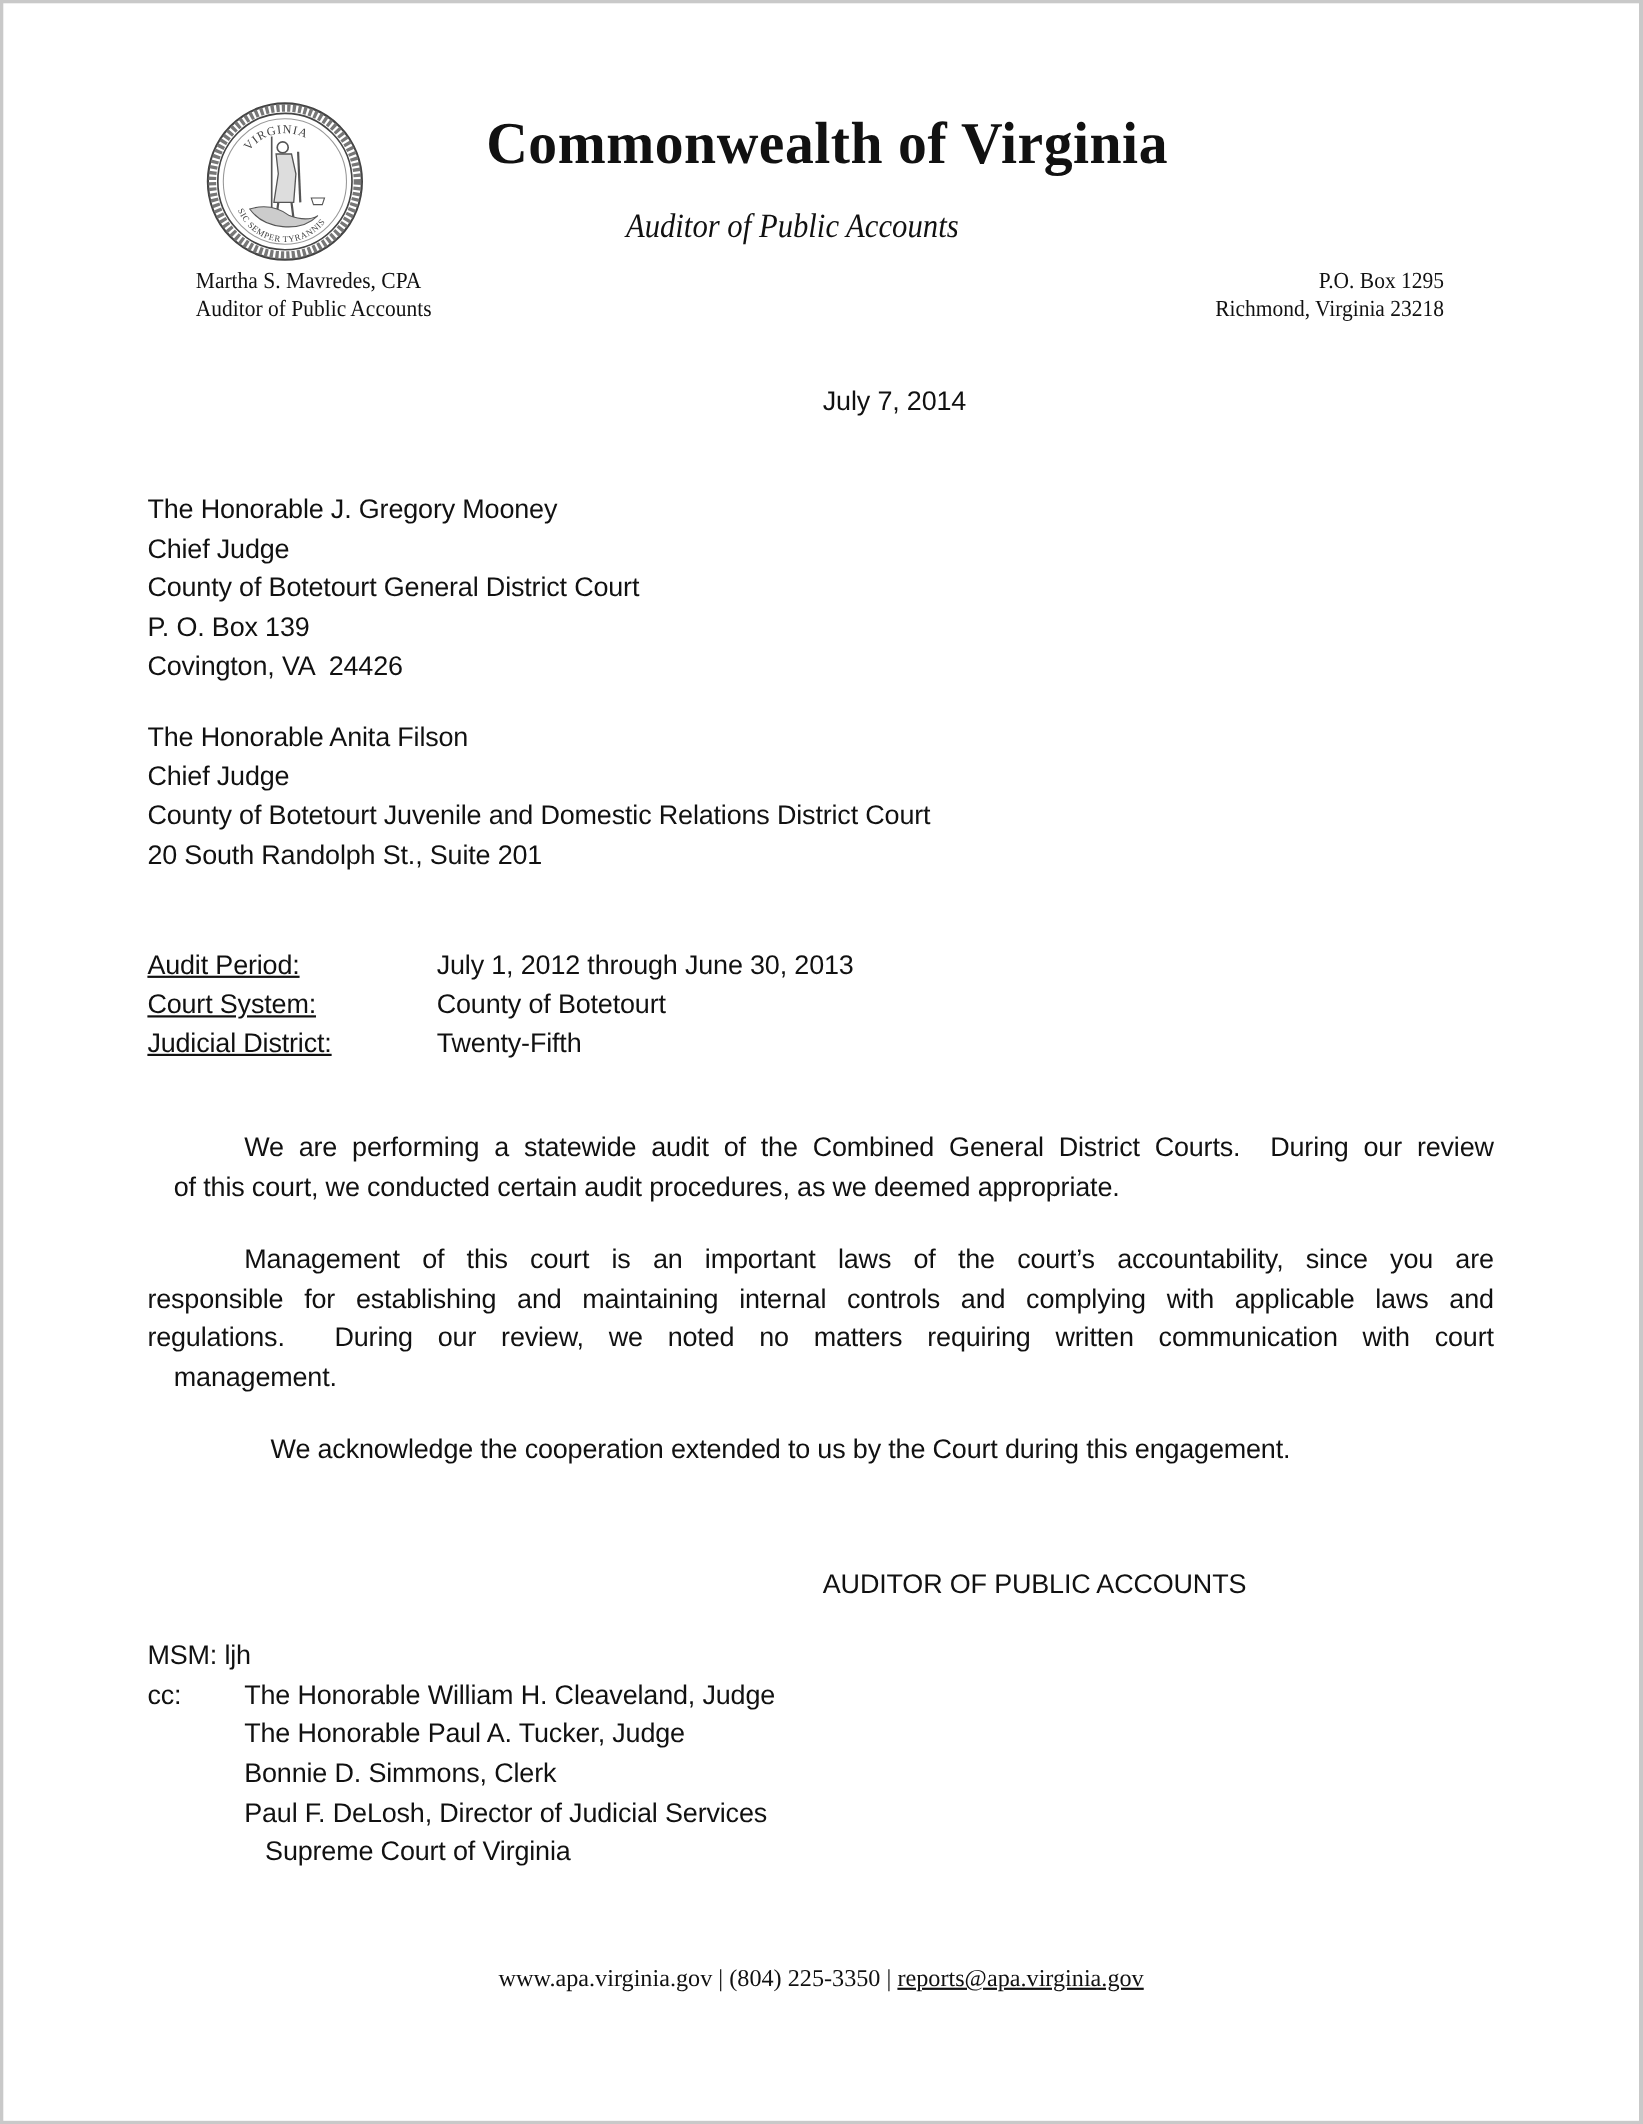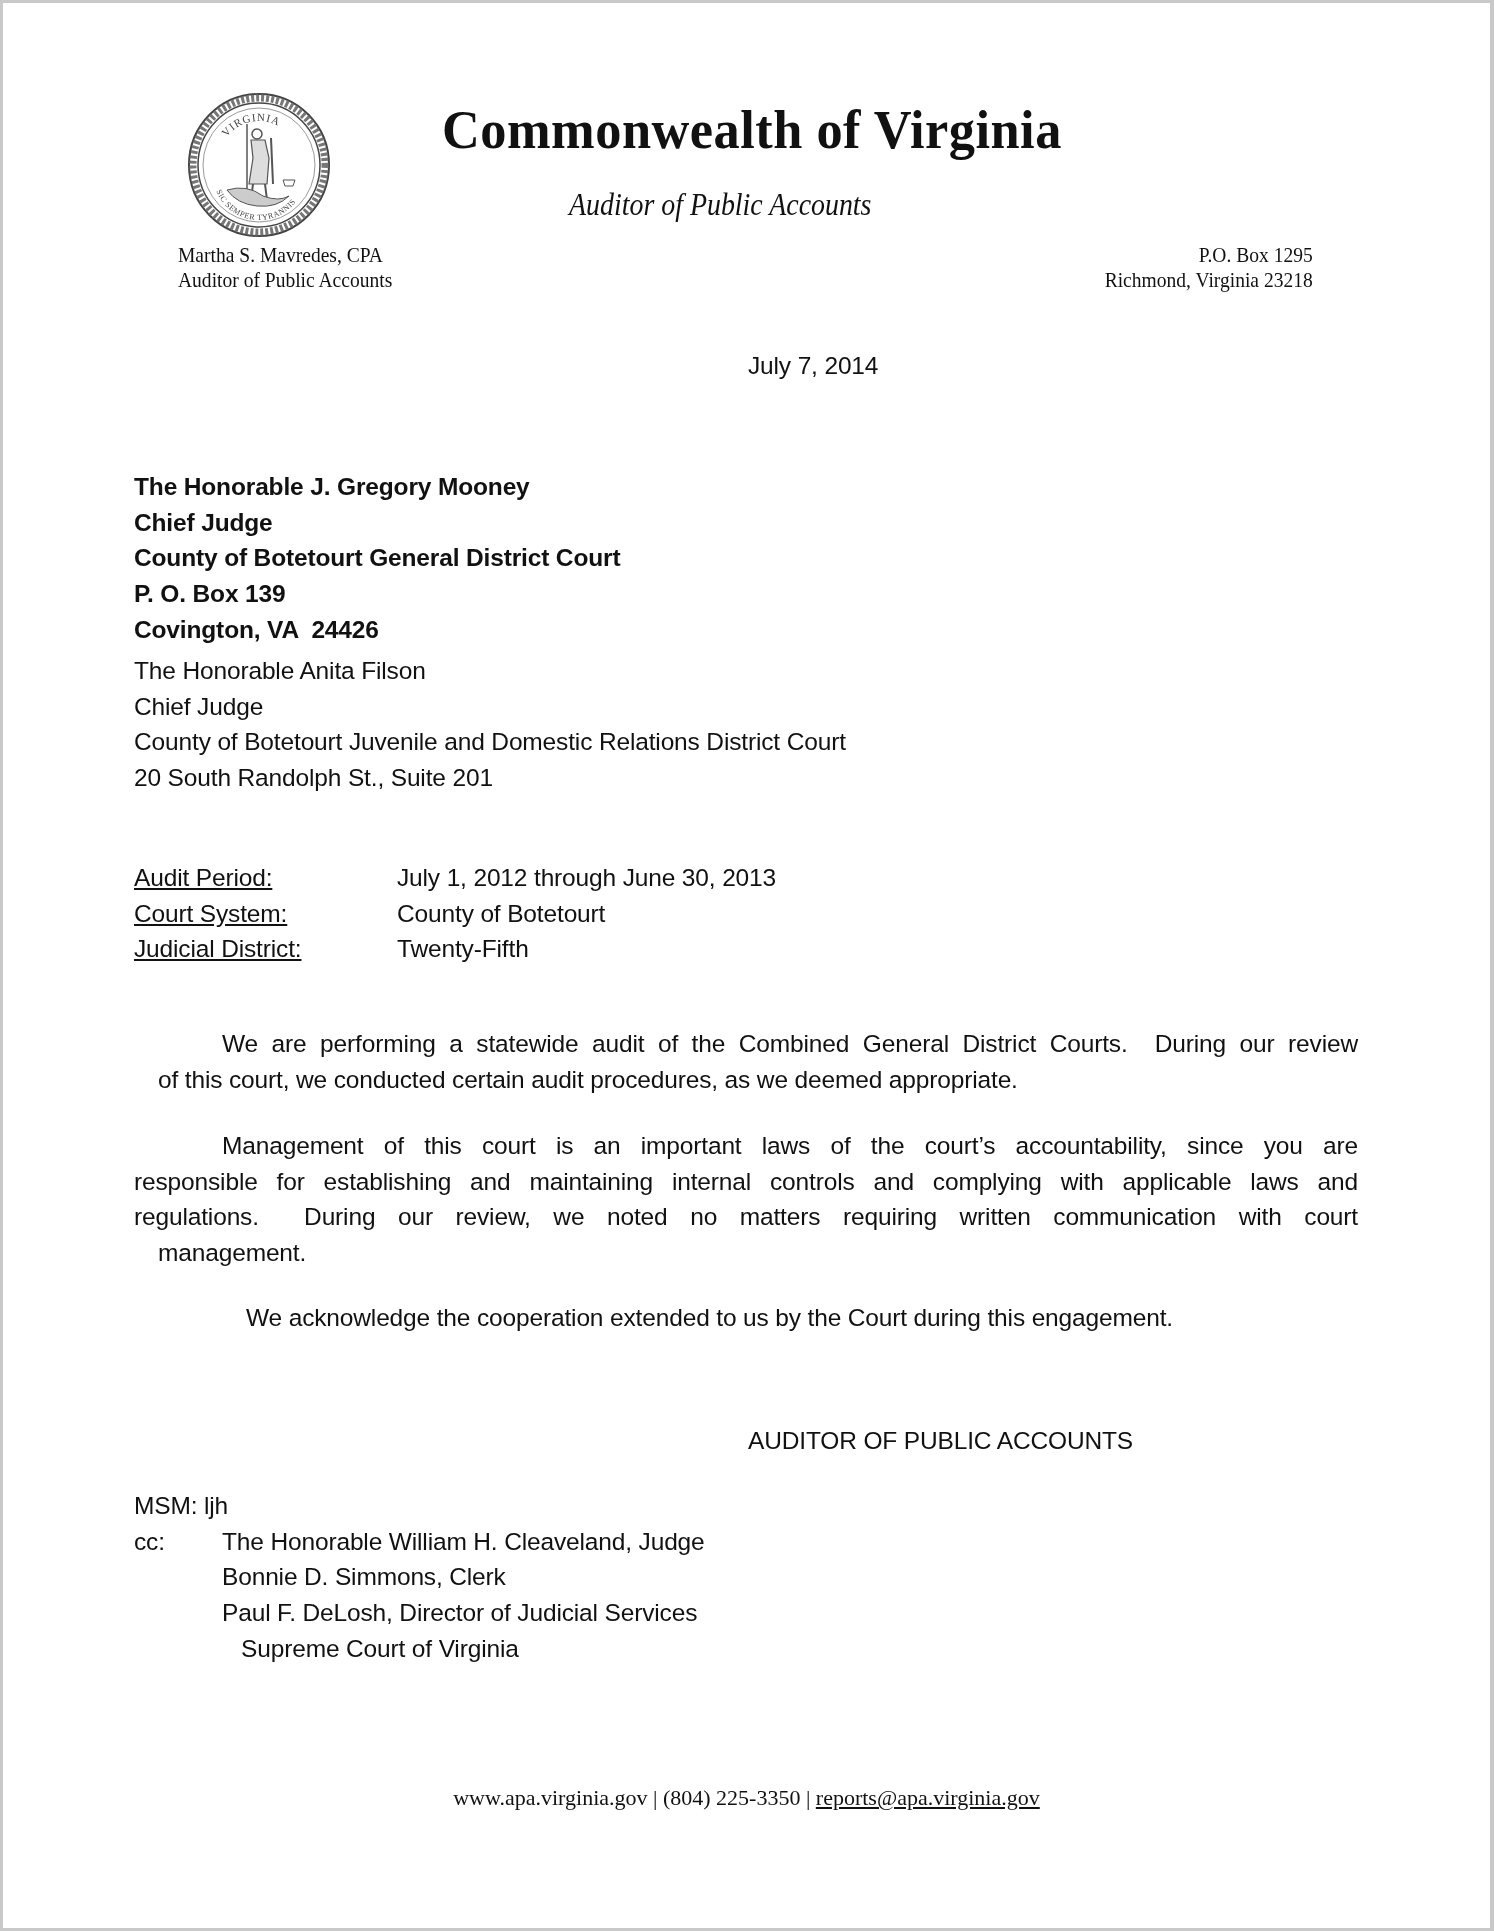--- a/index.html
+++ b/index.html
@@ -91,21 +91,21 @@
     <div>Martha S. Mavredes, CPA</div>
     <div>Auditor of Public Accounts</div>
   </div>
   <div class="abs serif lh-right">
     <div>P.O. Box 1295</div>
     <div>Richmond, Virginia 23218</div>
   </div>
 
   <div class="abs sans body-text date">July 7, 2014</div>
 
-  <div class="abs sans body-text block" style="top:466px;font-weight:bold;">
+  <div class="abs sans body-text block" style="top:443px;">
     <div class="line">The Honorable J. Gregory Mooney</div>
     <div class="line">Chief Judge</div>
     <div class="line">County of Botetourt General District Court</div>
     <div class="line">P. O. Box 139</div>
     <div class="line">Covington, VA  24426</div>
   </div>
 
   <div class="abs sans body-text block" style="top:650px;">
     <div class="line">The Honorable Anita Filson</div>
     <div class="line">Chief Judge</div>
@@ -147,20 +147,24 @@
   <div class="abs sans body-text" style="left:745px; top:1420px; white-space:pre;">AUDITOR OF PUBLIC ACCOUNTS</div>
 
   <div class="abs sans body-text block" style="top:1485px;">
     <div class="line">MSM: ljh</div>
     <div class="cc-row">
       <span class="cc-lbl">cc:</span>
       <span>The Honorable William H. Cleaveland, Judge</span>
     </div>
     <div class="cc-row">
       <span class="cc-lbl"></span>
+      <span>The Honorable Paul A. Tucker, Judge</span>
+    </div>
+    <div class="cc-row">
+      <span class="cc-lbl"></span>
       <span>Bonnie D. Simmons, Clerk</span>
     </div>
     <div class="cc-row">
       <span class="cc-lbl"></span>
       <span>Paul F. DeLosh, Director of Judicial Services</span>
     </div>
     <div class="cc-sub">Supreme Court of Virginia</div>
   </div>
 
   <div class="abs serif footer"><span>www.apa.virginia.gov</span><span> | </span><span>(804) 225-3350</span><span> | </span><span class="email">reports@apa.virginia.gov</span></div>

